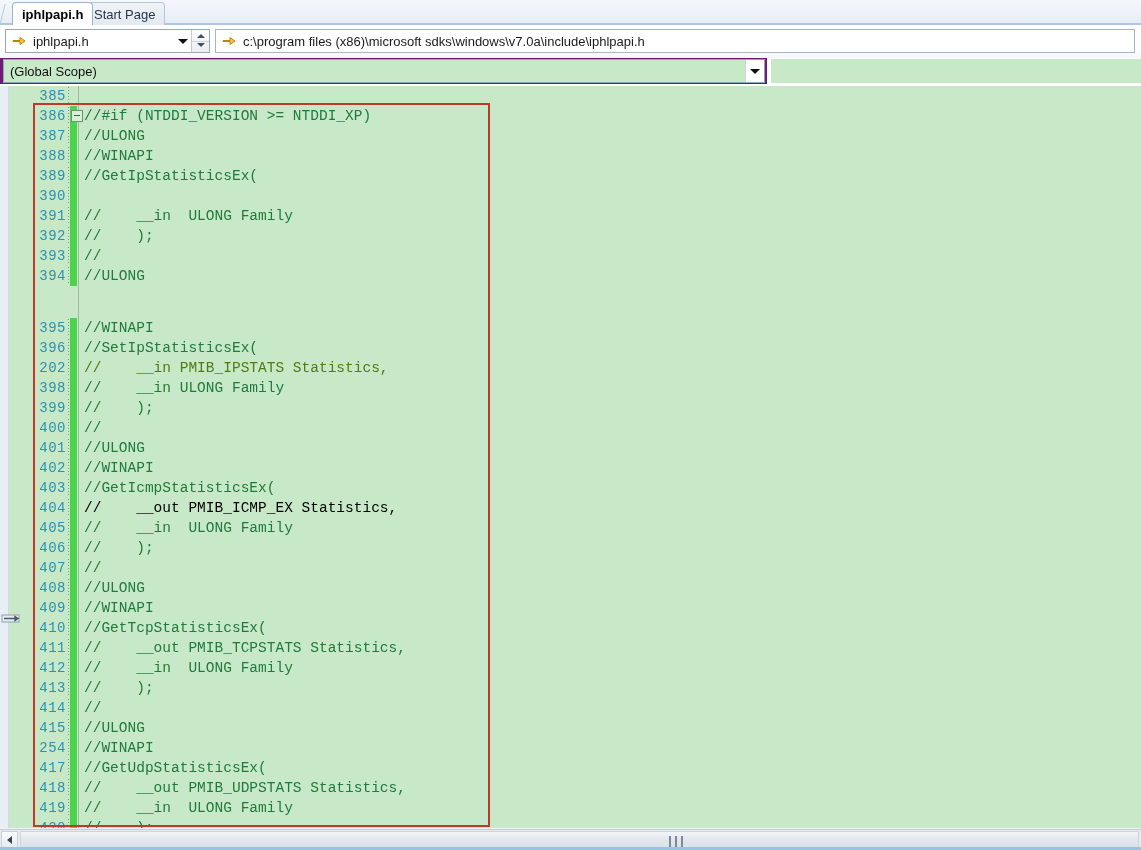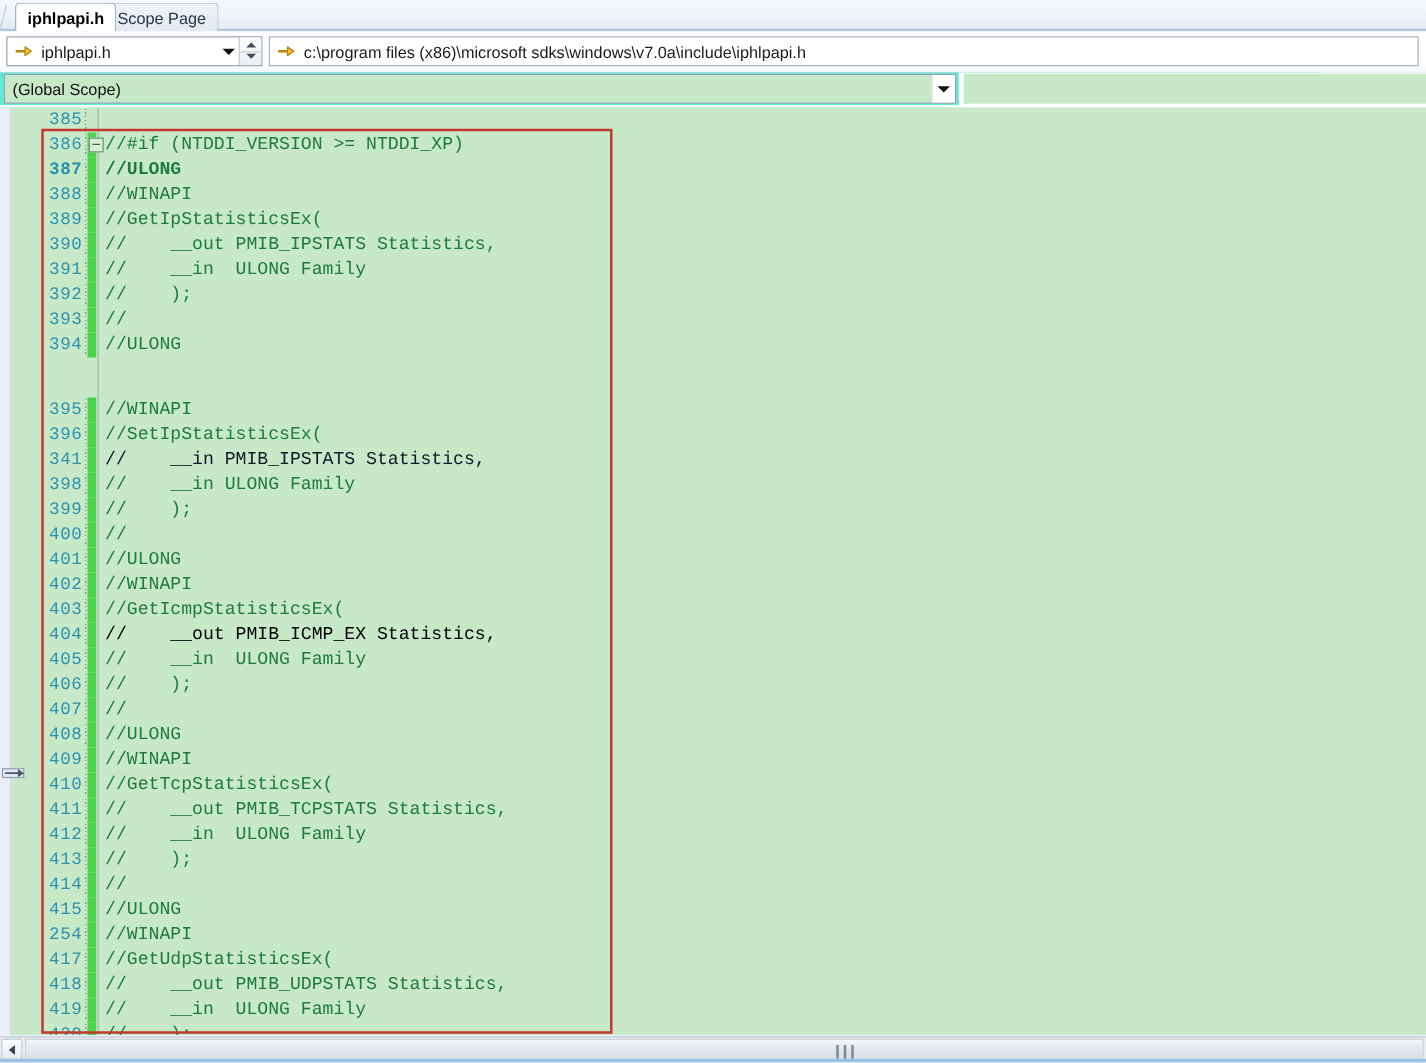--- a/index.html
+++ b/index.html
@@ -147,21 +147,21 @@
     left: 0; top: 11px;
     width: 17px; height: 1px;
     background: #ccd4dd;
   }
 
   
   .scopebar {
     position: absolute;
     left: 0; top: 58px;
     width: 1057px; height: 26px;
-    background: #5eead4;
+    background: #701a75;
   }
   .scope-combo {
     position: absolute;
     left: 3px; top: 1px;
     width: 762px; height: 24px;
     box-sizing: border-box;
     border: 1px solid #8aa7bc;
     background: #c8e9c8;
     display: flex;
     align-items: center;
@@ -363,21 +363,21 @@
   }
 </style>
 </head>
 <body>
 
 <div id="app">
 
   <div class="tabstrip">
     <div class="tab-skew-left"></div>
     <div class="tab active">iphlpapi.h</div>
-    <div class="tab inactive">Scope Page</div>
+    <div class="tab inactive">Start Page</div>
     <div class="tabstrip-underline"></div>
   </div>
 
   <div class="navbar">
 
     <div class="combo combo-file">
       <span class="doc-icon">
         <svg width="18" height="18" viewBox="0 0 18 18">
           <path d="M3 8.5 h7 V5.5 L15 9 l-5 3.5 V9.5 H3 z" fill="#f5c242" stroke="#b8860b" stroke-width="1" stroke-linejoin="round"></path>
         </svg>
@@ -419,31 +419,31 @@
     <div class="splitter-thumb">
       <svg width="20" height="16" viewBox="0 0 20 16">
         <rect x="1" y="4" width="17" height="7" fill="#e6ebf2" stroke="#8fa0b3" stroke-width="1"></rect>
         <path d="M3 7.5 h11 M14 5.5 l3 2 -3 2 z" fill="#4a5866" stroke="#4a5866" stroke-width="1.4"></path>
       </svg>
     </div>
 
     <div class="code-area" id="code-area">
         <div class="line" style="top: 0px;"><span class="lineno">385</span><span class="lineno-dots"></span><span class="code-text" style="color: rgb(31, 122, 61);"></span></div>
         <div class="line" style="top: 0px;"><span class="lineno">386</span><span class="lineno-dots"></span><span class="changebar" style="background: rgb(75, 212, 75);"></span><span class="outline-box"></span><span class="code-text" style="color: rgb(31, 122, 61);">//#if (NTDDI_VERSION &gt;= NTDDI_XP)</span></div>
-        <div class="line" style="top: 0px; font-weight: bold;"><span class="lineno">387</span><span class="lineno-dots"></span><span class="changebar" style="background: rgb(75, 212, 75);"></span><span class="code-text" style="color: rgb(31, 122, 61);">//ULONG</span></div>
+        <div class="line" style="top: 0px;"><span class="lineno">387</span><span class="lineno-dots"></span><span class="changebar" style="background: rgb(75, 212, 75);"></span><span class="code-text" style="color: rgb(31, 122, 61);">//ULONG</span></div>
         <div class="line" style="top: 0px;"><span class="lineno">388</span><span class="lineno-dots"></span><span class="changebar" style="background: rgb(75, 212, 75);"></span><span class="code-text" style="color: rgb(31, 122, 61);">//WINAPI</span></div>
         <div class="line" style="top: 0px;"><span class="lineno">389</span><span class="lineno-dots"></span><span class="changebar" style="background: rgb(75, 212, 75);"></span><span class="code-text" style="color: rgb(31, 122, 61);">//GetIpStatisticsEx(</span></div>
-        <div class="line" style="top: 0px;"><span class="lineno">390</span><span class="lineno-dots"></span><span class="changebar" style="background: rgb(75, 212, 75);"></span><span class="code-text" style="color: rgb(31, 122, 61);">//    __out PMIB_IPSTATS Statistics,</span></div>
+        <div class="line" style="top: 0px;"><span class="lineno">390</span><span class="lineno-dots"></span><span class="changebar" style="background: rgb(75, 212, 75);"></span></div>
         <div class="line" style="top: 0px;"><span class="lineno">391</span><span class="lineno-dots"></span><span class="changebar" style="background: rgb(75, 212, 75);"></span><span class="code-text" style="color: rgb(31, 122, 61);">//    __in  ULONG Family</span></div>
         <div class="line" style="top: 0px;"><span class="lineno">392</span><span class="lineno-dots"></span><span class="changebar" style="background: rgb(75, 212, 75);"></span><span class="code-text" style="color: rgb(31, 122, 61);">//    );</span></div>
         <div class="line" style="top: 0px;"><span class="lineno">393</span><span class="lineno-dots"></span><span class="changebar" style="background: rgb(75, 212, 75);"></span><span class="code-text" style="color: rgb(31, 122, 61);">//</span></div>
         <div class="line" style="top: 0px;"><span class="lineno">394</span><span class="lineno-dots"></span><span class="changebar" style="background: rgb(75, 212, 75);"></span><span class="code-text" style="color: rgb(31, 122, 61);">//ULONG</span></div>
         <div class="line" style="top: 0px; margin-top: 32px;"><span class="lineno">395</span><span class="lineno-dots"></span><span class="changebar" style="background: rgb(75, 212, 75);"></span><span class="code-text" style="color: rgb(31, 122, 61);">//WINAPI</span></div>
         <div class="line" style="top: 0px;"><span class="lineno">396</span><span class="lineno-dots"></span><span class="changebar" style="background: rgb(75, 212, 75);"></span><span class="code-text" style="color: rgb(31, 122, 61);">//SetIpStatisticsEx(</span></div>
-        <div class="line" style="top: 0px;"><span class="lineno">341</span><span class="lineno-dots"></span><span class="changebar" style="background: rgb(75, 212, 75);"></span><span class="code-text" style="color: #0f172a;">//    __in PMIB_IPSTATS Statistics,</span></div>
+        <div class="line" style="top: 0px;"><span class="lineno">202</span><span class="lineno-dots"></span><span class="changebar" style="background: rgb(75, 212, 75);"></span><span class="code-text" style="color: #4d7c0f;">//    __in PMIB_IPSTATS Statistics,</span></div>
         <div class="line" style="top: 0px;"><span class="lineno">398</span><span class="lineno-dots"></span><span class="changebar" style="background: rgb(75, 212, 75);"></span><span class="code-text" style="color: rgb(31, 122, 61);">//    __in ULONG Family</span></div>
         <div class="line" style="top: 0px;"><span class="lineno">399</span><span class="lineno-dots"></span><span class="changebar" style="background: rgb(75, 212, 75);"></span><span class="code-text" style="color: rgb(31, 122, 61);">//    );</span></div>
         <div class="line" style="top: 0px;"><span class="lineno">400</span><span class="lineno-dots"></span><span class="changebar" style="background: rgb(75, 212, 75);"></span><span class="code-text" style="color: rgb(31, 122, 61);">//</span></div>
         <div class="line" style="top: 0px;"><span class="lineno">401</span><span class="lineno-dots"></span><span class="changebar" style="background: rgb(75, 212, 75);"></span><span class="code-text" style="color: rgb(31, 122, 61);">//ULONG</span></div>
         <div class="line" style="top: 0px;"><span class="lineno">402</span><span class="lineno-dots"></span><span class="changebar" style="background: rgb(75, 212, 75);"></span><span class="code-text" style="color: rgb(31, 122, 61);">//WINAPI</span></div>
         <div class="line" style="top: 0px;"><span class="lineno">403</span><span class="lineno-dots"></span><span class="changebar" style="background: rgb(75, 212, 75);"></span><span class="code-text" style="color: rgb(31, 122, 61);">//GetIcmpStatisticsEx(</span></div>
         <div class="line" style="top: 0px;"><span class="lineno">404</span><span class="lineno-dots"></span><span class="changebar" style="background: rgb(75, 212, 75);"></span><span class="code-text" style="color: #000000;">//    __out PMIB_ICMP_EX Statistics,</span></div>
         <div class="line" style="top: 0px;"><span class="lineno">405</span><span class="lineno-dots"></span><span class="changebar" style="background: rgb(75, 212, 75);"></span><span class="code-text" style="color: rgb(31, 122, 61);">//    __in  ULONG Family</span></div>
         <div class="line" style="top: 0px;"><span class="lineno">406</span><span class="lineno-dots"></span><span class="changebar" style="background: rgb(75, 212, 75);"></span><span class="code-text" style="color: rgb(31, 122, 61);">//    );</span></div>
         <div class="line" style="top: 0px;"><span class="lineno">407</span><span class="lineno-dots"></span><span class="changebar" style="background: rgb(75, 212, 75);"></span><span class="code-text" style="color: rgb(31, 122, 61);">//</span></div>

